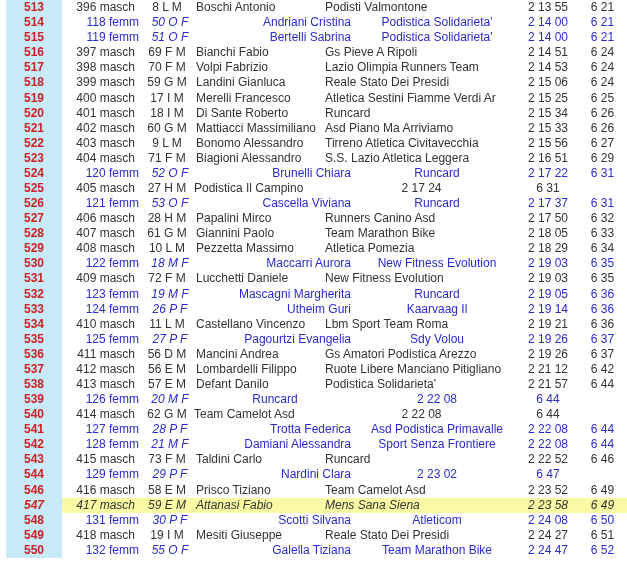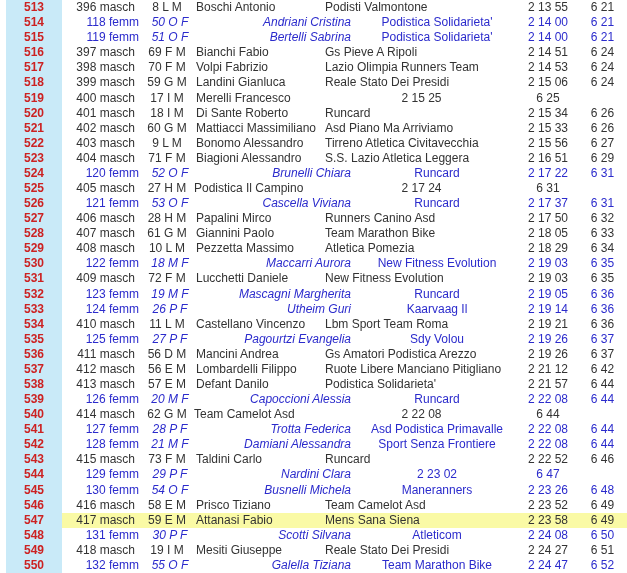--- a/index.html
+++ b/index.html
@@ -44,27 +44,27 @@
     border-left: 6px solid var(--page-bg, #ffffff);
     color: var(--pos-text, #cc2222);
     font-weight: bold;
     justify-content: center;
   }
   .cell.bib  { justify-content: flex-end; padding-right: 5px; box-sizing: border-box; }
   .female .cell.bib { padding-right: 1px; }
   .cell.cat  { justify-content: center; }
   .female .cell.cat { transform: translateX(3px); font-style: italic; }
   .cell.name { justify-content: flex-start; padding-left: 2px; box-sizing: border-box; }
-  .female .cell.name { justify-content: flex-end; padding-right: 5px; padding-left: 0; font-style: italic; }
+  .female .cell.name { justify-content: flex-end; padding-right: 5px; padding-left: 0; }
   .cell.team { justify-content: flex-start; }
   .female .cell.team { justify-content: center; }
   .cell.time { justify-content: center; }
   .cell.pace { justify-content: center; text-align: center; }
 
-  .row.highlight .cell { background: var(--highlight-bg, #fafaa5); }
+  .row.highlight .cell { background: var(--highlight-bg, #fafaa5); font-style: italic; }
   .row.highlight .cell.pos { background: var(--pos-bg, #c9eaf8); }
 </style>
 </head>
 <body>
 
 <div id="page">
   <div class="results">
       <div class="row male">
         <div class="cell pos">513</div>
         <div class="cell bib">396 masch</div>
@@ -117,20 +117,21 @@
         <div class="cell name">Landini Gianluca</div>
         <div class="cell team">Reale Stato Dei Presidi</div>
         <div class="cell time">2 15 06</div>
         <div class="cell pace">6 24</div>
       </div>
       <div class="row male">
         <div class="cell pos">519</div>
         <div class="cell bib">400 masch</div>
         <div class="cell cat">17 I M</div>
         <div class="cell name">Merelli Francesco</div>
+        <div class="cell team">Atletica Sestini Fiamme Verdi Ar</div>
         <div class="cell time">2 15 25</div>
         <div class="cell pace">6 25</div>
       </div>
       <div class="row male">
         <div class="cell pos">520</div>
         <div class="cell bib">401 masch</div>
         <div class="cell cat">18 I M</div>
         <div class="cell name">Di Sante Roberto</div>
         <div class="cell team">Runcard</div>
         <div class="cell time">2 15 34</div>
@@ -294,21 +295,20 @@
         <div class="cell cat">57 E M</div>
         <div class="cell name">Defant Danilo</div>
         <div class="cell team">Podistica Solidarieta'</div>
         <div class="cell time">2 21 57</div>
         <div class="cell pace">6 44</div>
       </div>
       <div class="row female">
         <div class="cell pos">539</div>
         <div class="cell bib">126 femm</div>
         <div class="cell cat">20 M F</div>
-        <div class="cell name">Capoccioni Alessia</div>
         <div class="cell team">Runcard</div>
         <div class="cell time">2 22 08</div>
         <div class="cell pace">6 44</div>
       </div>
       <div class="row male">
         <div class="cell pos">540</div>
         <div class="cell bib">414 masch</div>
         <div class="cell cat">62 G M</div>
         <div class="cell team">Team Camelot Asd</div>
         <div class="cell time">2 22 08</div>
@@ -341,29 +341,20 @@
         <div class="cell time">2 22 52</div>
         <div class="cell pace">6 46</div>
       </div>
       <div class="row female">
         <div class="cell pos">544</div>
         <div class="cell bib">129 femm</div>
         <div class="cell cat">29 P F</div>
         <div class="cell name">Nardini Clara</div>
         <div class="cell time">2 23 02</div>
         <div class="cell pace">6 47</div>
-      </div>
-      <div class="row female">
-        <div class="cell pos">545</div>
-        <div class="cell bib">130 femm</div>
-        <div class="cell cat">54 O F</div>
-        <div class="cell name">Busnelli Michela</div>
-        <div class="cell team">Maneranners</div>
-        <div class="cell time">2 23 26</div>
-        <div class="cell pace">6 48</div>
       </div>
       <div class="row male">
         <div class="cell pos">546</div>
         <div class="cell bib">416 masch</div>
         <div class="cell cat">58 E M</div>
         <div class="cell name">Prisco Tiziano</div>
         <div class="cell team">Team Camelot Asd</div>
         <div class="cell time">2 23 52</div>
         <div class="cell pace">6 49</div>
       </div>

